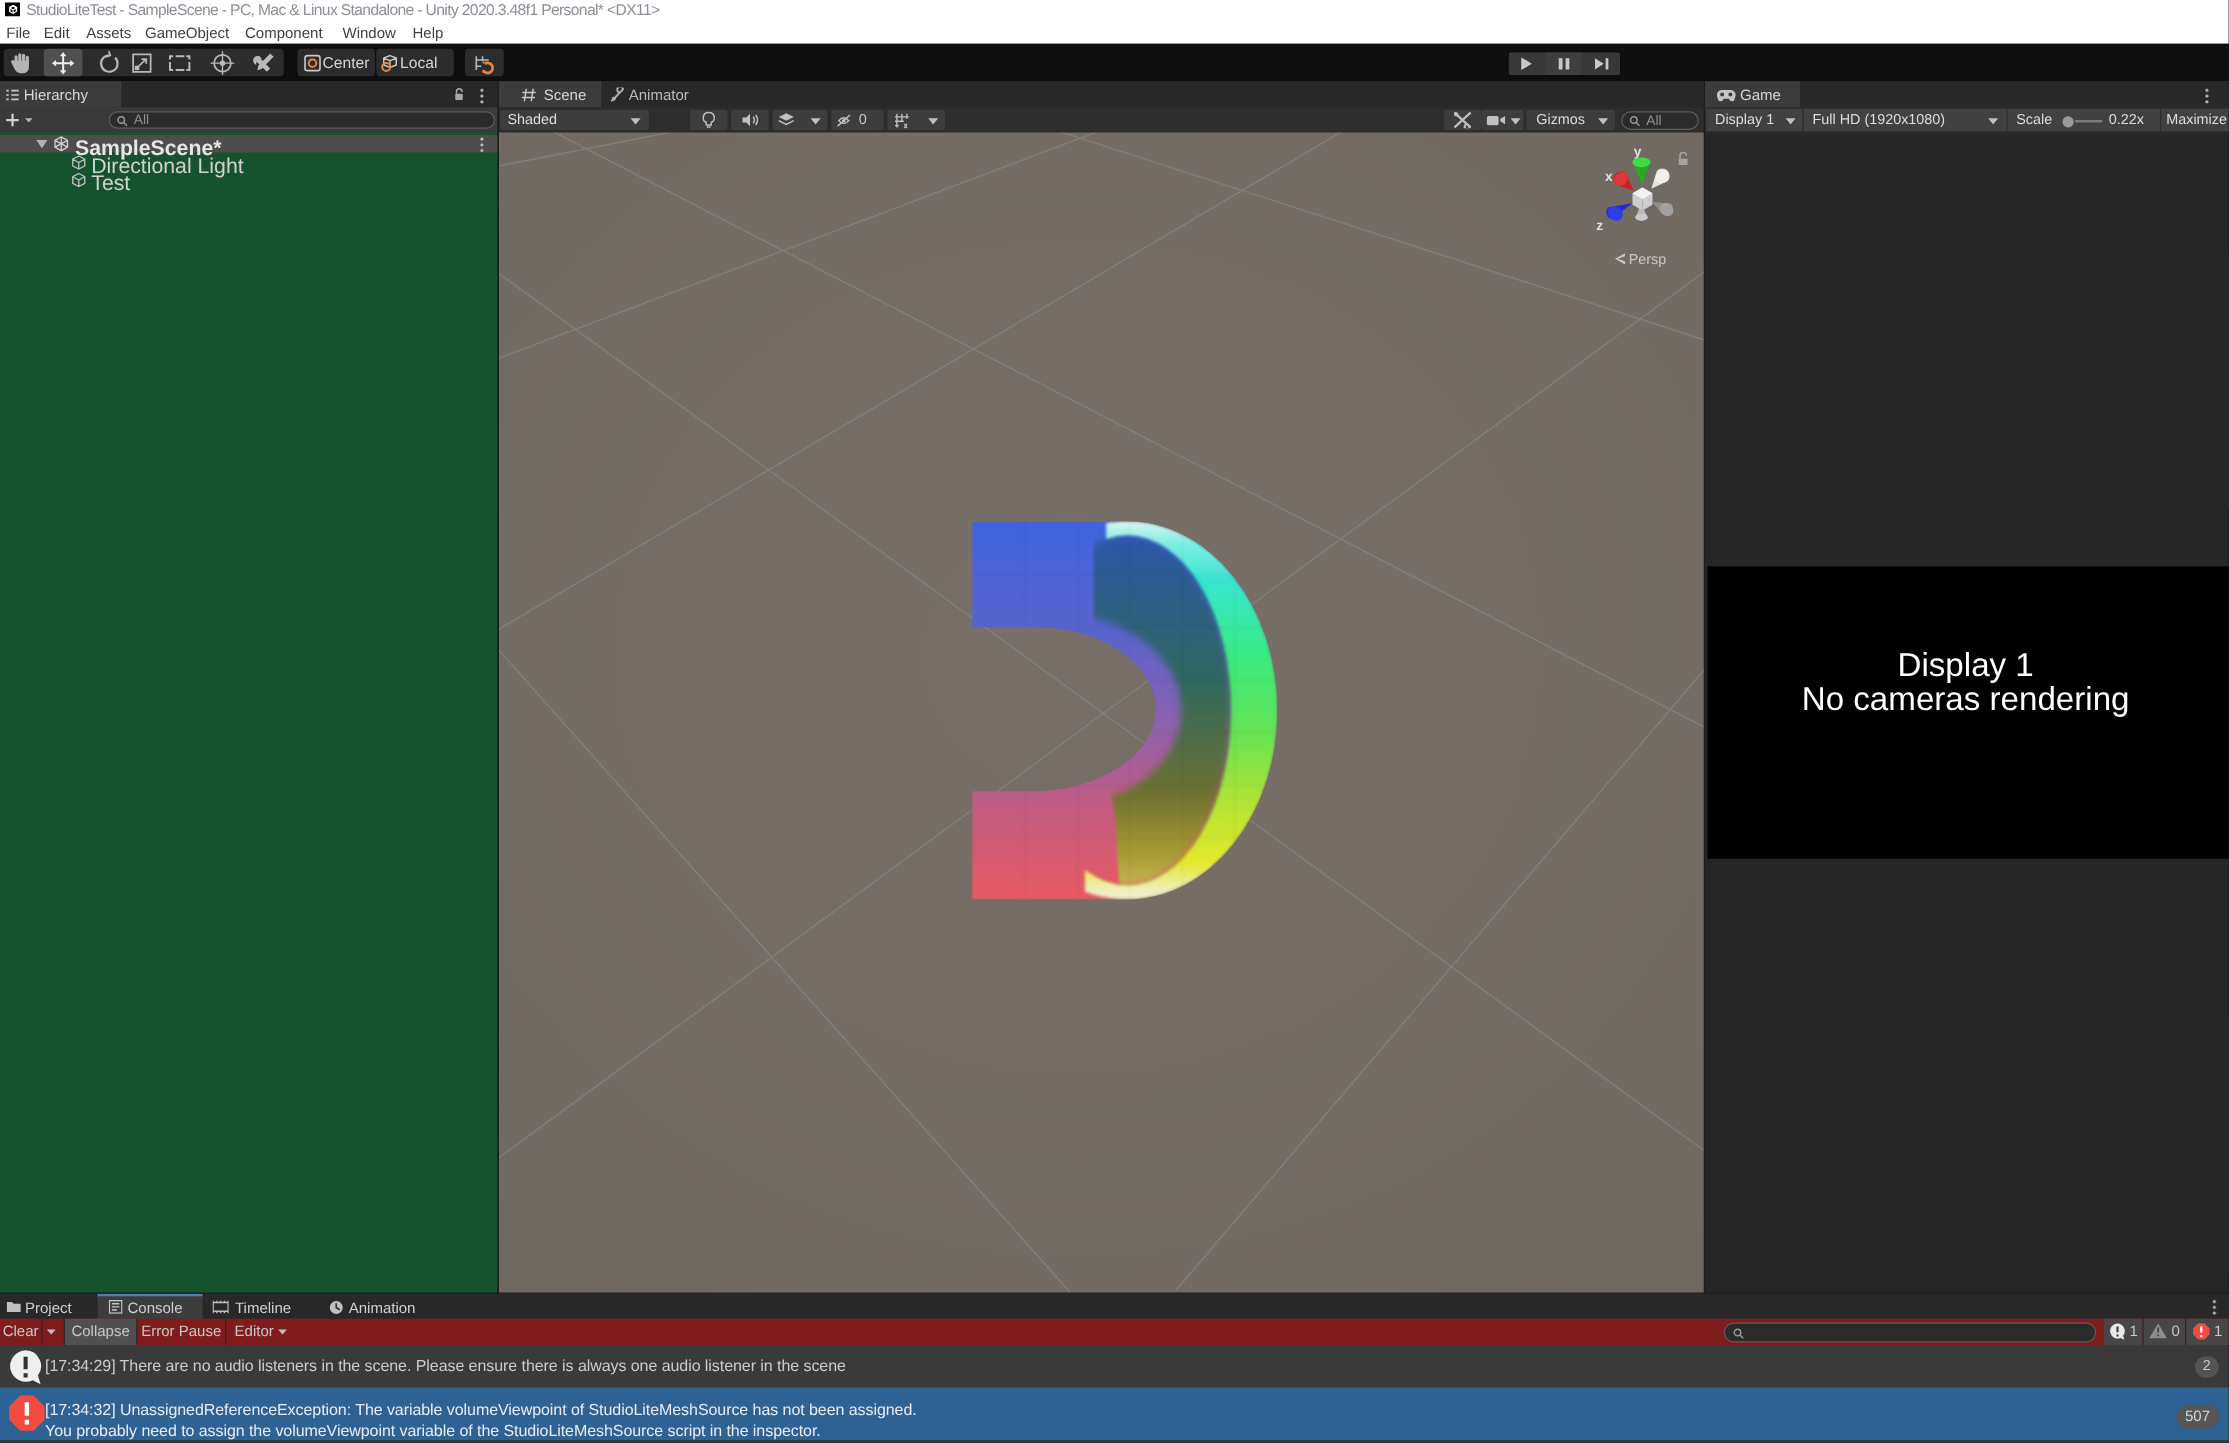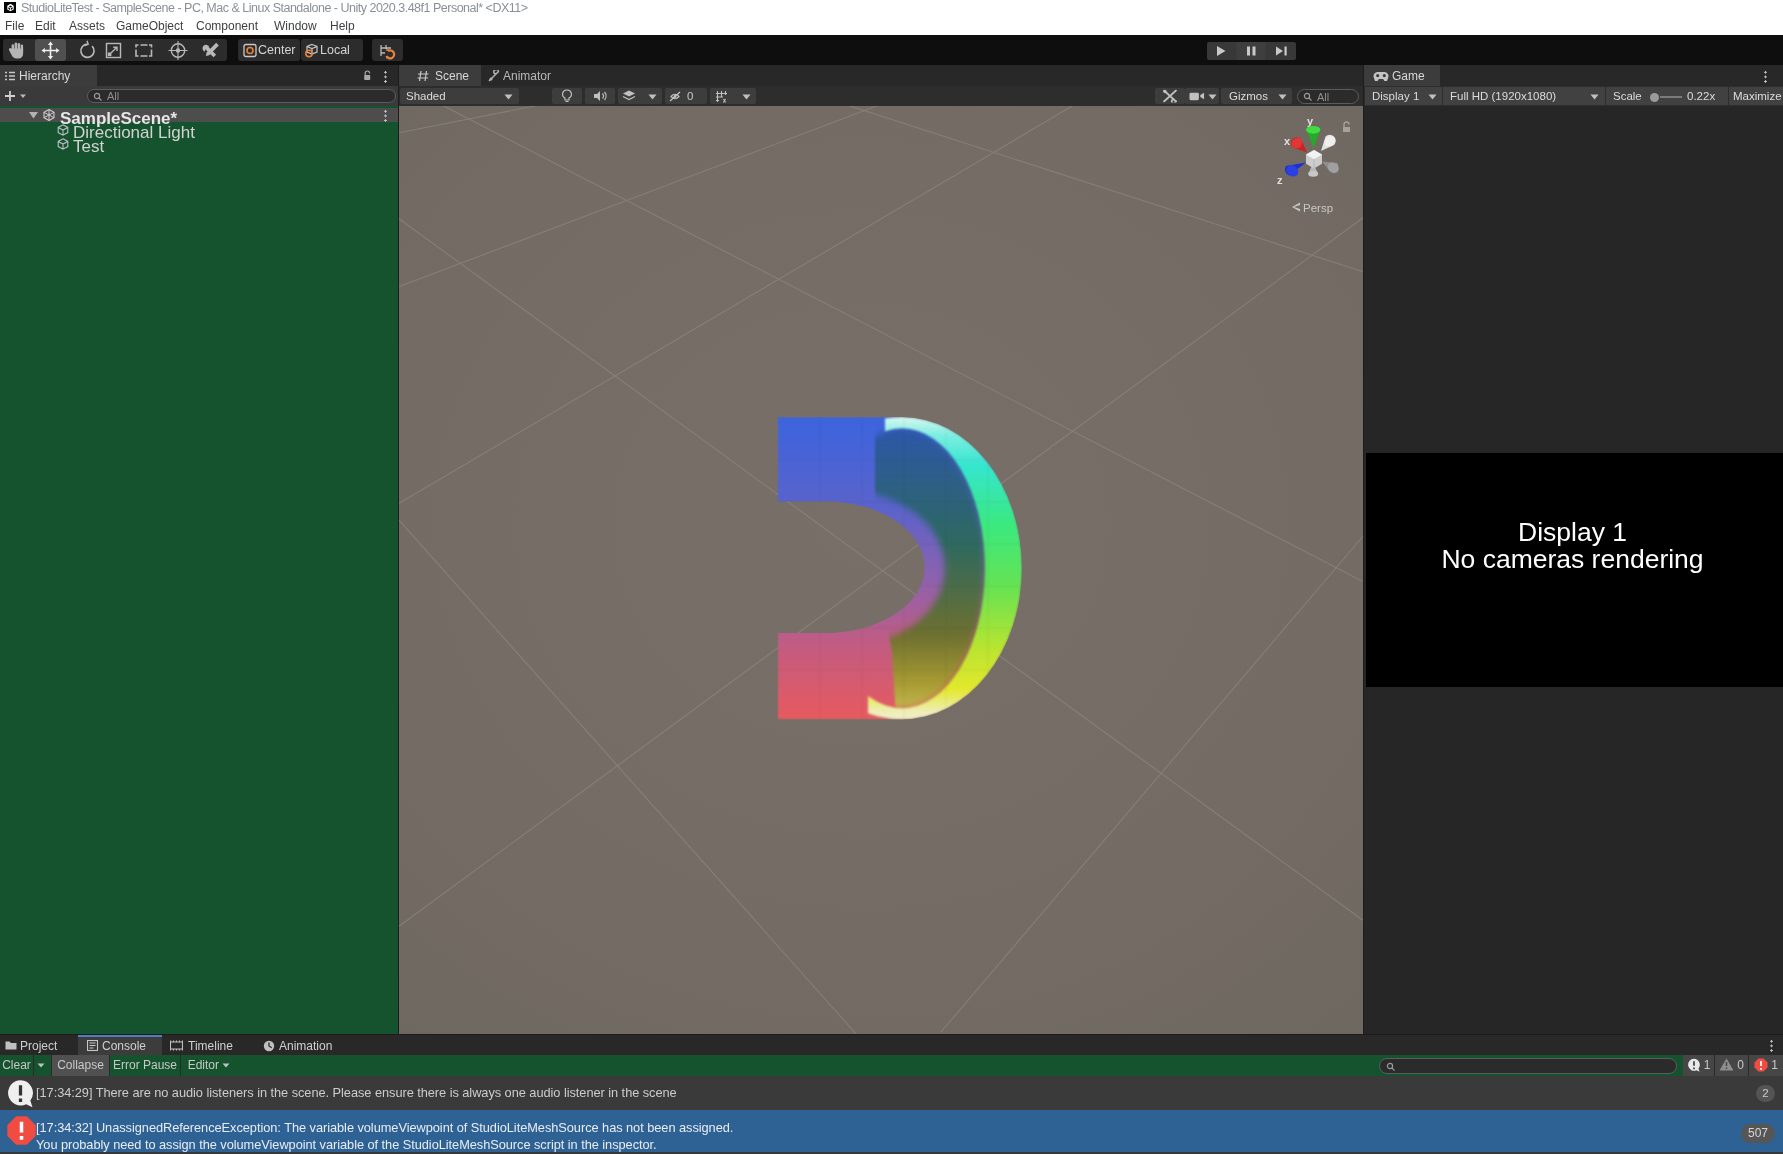--- a/index.html
+++ b/index.html
@@ -30,21 +30,21 @@
   #scene{left:399px;top:65px;width:965px;height:970px;background:#282828;}
   #sceneview{left:0;top:41px;width:965px;height:929px;background:radial-gradient(ellipse 75% 70% at 48% 45%, #786f68 0%, #756d65 55%, #6f6861 100%);overflow:hidden;position:absolute;}
   
   #game{left:1364px;top:65px;width:419px;height:970px;background:#262626;}
   #gameblack{position:absolute;left:2px;top:387.5px;width:417px;height:234px;background:#000;}
   #gametxt{position:absolute;left:0;top:454px;width:417px;text-align:center;color:#fff;
      font-size:26.5px;line-height:26.5px;}
   
   #console{left:0;top:1035px;width:1783px;height:119px;background:#3a3a3a;}
   .ctab{position:absolute;top:0;height:20px;font-size:12px;color:#cfcfcf;}
-  #ctoolrow{position:absolute;left:0;top:20px;width:1783px;height:21px;background:#14532d;}
+  #ctoolrow{position:absolute;left:0;top:20px;width:1783px;height:21px;background:#7f1d1d;}
   .cbtn{position:absolute;top:0;height:21px;font-size:12px;color:#c8c8c8;line-height:21px;text-align:center;}
   .logtxt{font-size:12.8px;letter-spacing:-0.05px;}
   .pill{position:absolute;background:#545454;border-radius:9px;color:#ccc;text-align:center;}
   .vline{position:absolute;top:0;width:1px;height:21px;background:#2a2a2a;}
 </style>
 </head>
 <body>
 <div id="root">
 
   <div id="whitebar" class="abs">

